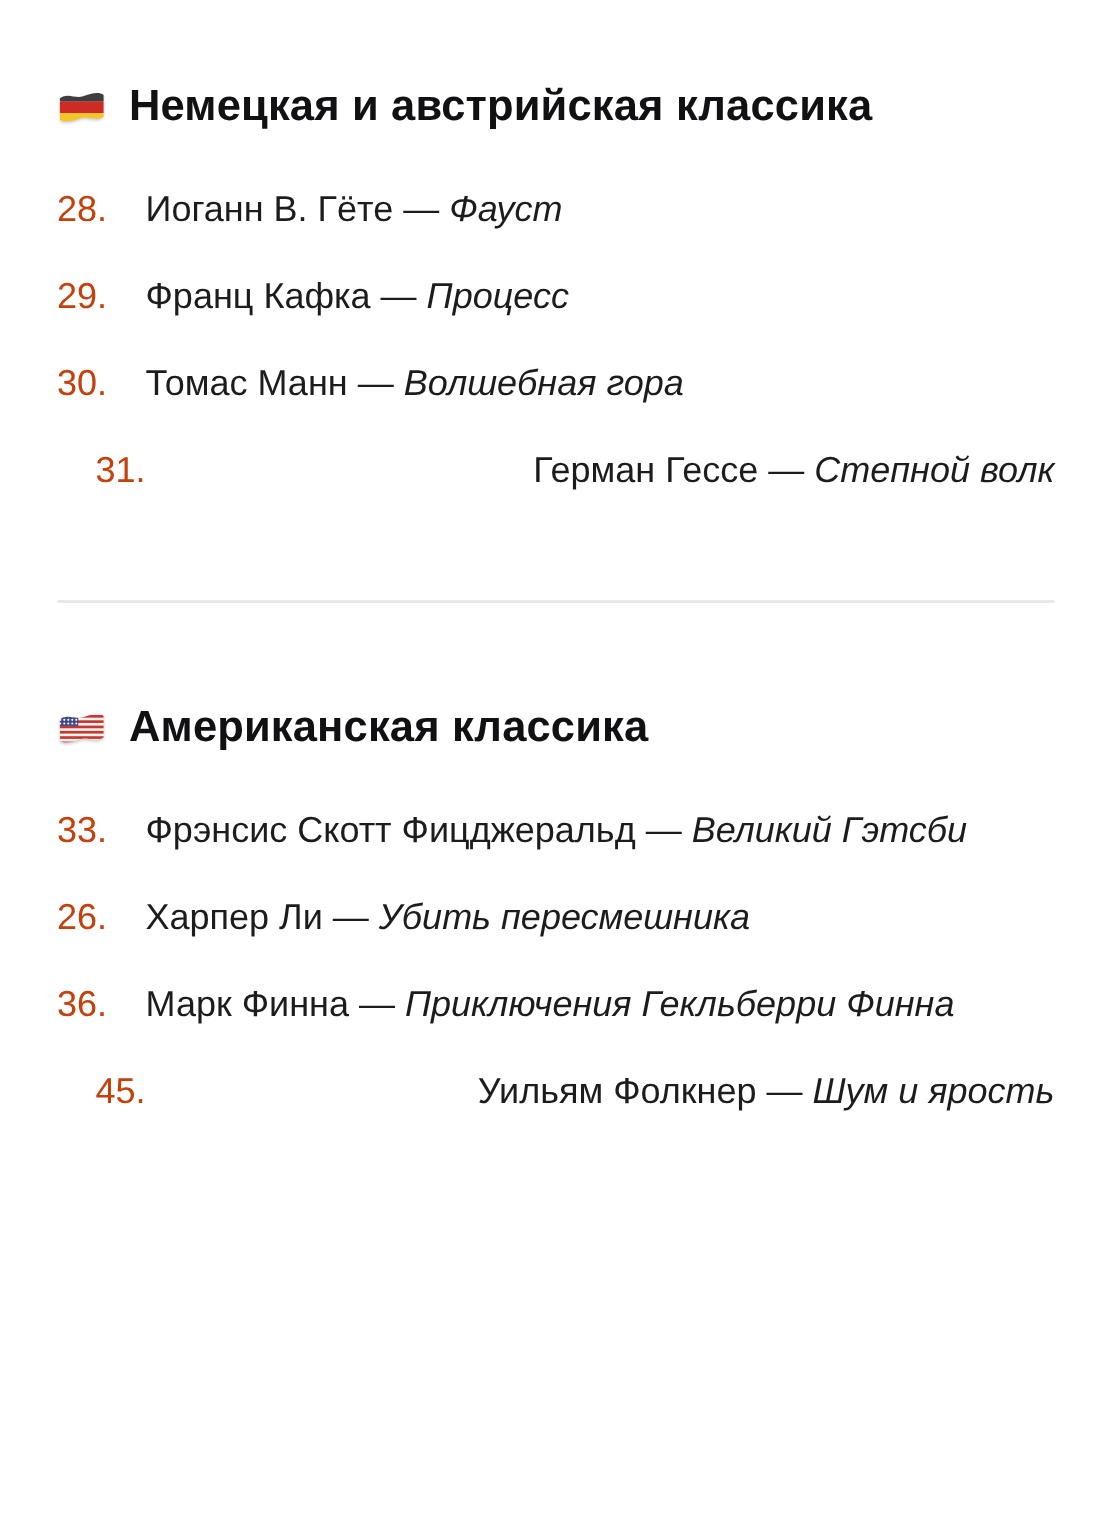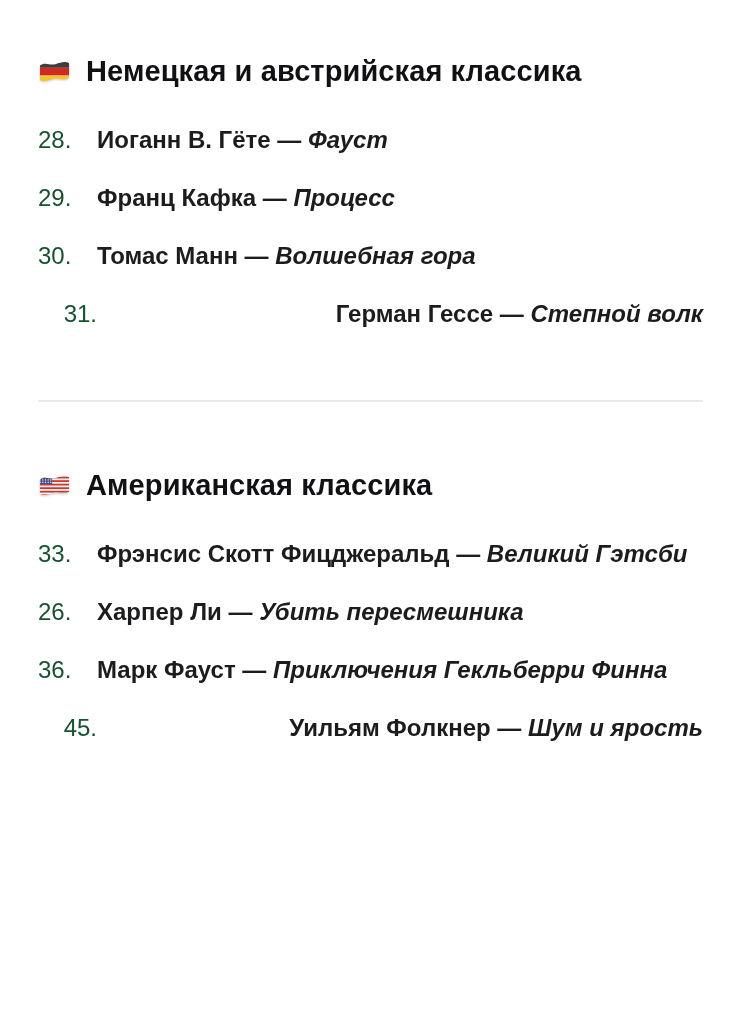--- a/index.html
+++ b/index.html
@@ -45,26 +45,25 @@
     align-items: flex-start;
     font-size: 24px;
     line-height: 42px;
     color: #1c1c1e;
     margin-bottom: 16px;
   }
   ol.book-list li:last-child { margin-bottom: 0; text-align: right; }
   .num {
     width: 59px;
     flex: none;
-    color: #14532d;
+    color: #c2410c;
   }
   .text {
     flex: 1;
     min-width: 0;
-    font-weight: bold;
   }
   
   .section-1 li:nth-child(2) .text { max-width: 490px; }
   .book-title { font-style: italic; }
   .sep { font-style: normal; }
   .divider {
     height: 2px;
     background: #e8e8ea;
     border-radius: 1px;
     margin: 65px 0 66px 0;
@@ -168,21 +167,21 @@
   </li>
 
 
   <li>
     <span class="num">26.</span>
     <div class="text"><span>Харпер Ли</span> <span class="sep">—</span> <span class="book-title">Убить пересмешника</span></div>
   </li>
 
   <li>
     <span class="num">36.</span>
-    <div class="text"><span>Марк Фауст</span> <span class="sep">—</span> <span class="book-title">Приключения Гекльберри Финна</span></div>
+    <div class="text"><span>Марк Финна</span> <span class="sep">—</span> <span class="book-title">Приключения Гекльберри Финна</span></div>
   </li>
 
 
   <li>
     <span class="num">45.</span>
     <div class="text"><span>Уильям Фолкнер</span> <span class="sep">—</span> <span class="book-title">Шум и ярость</span></div>
   </li>
 </ol>
   </section>
 </div>

